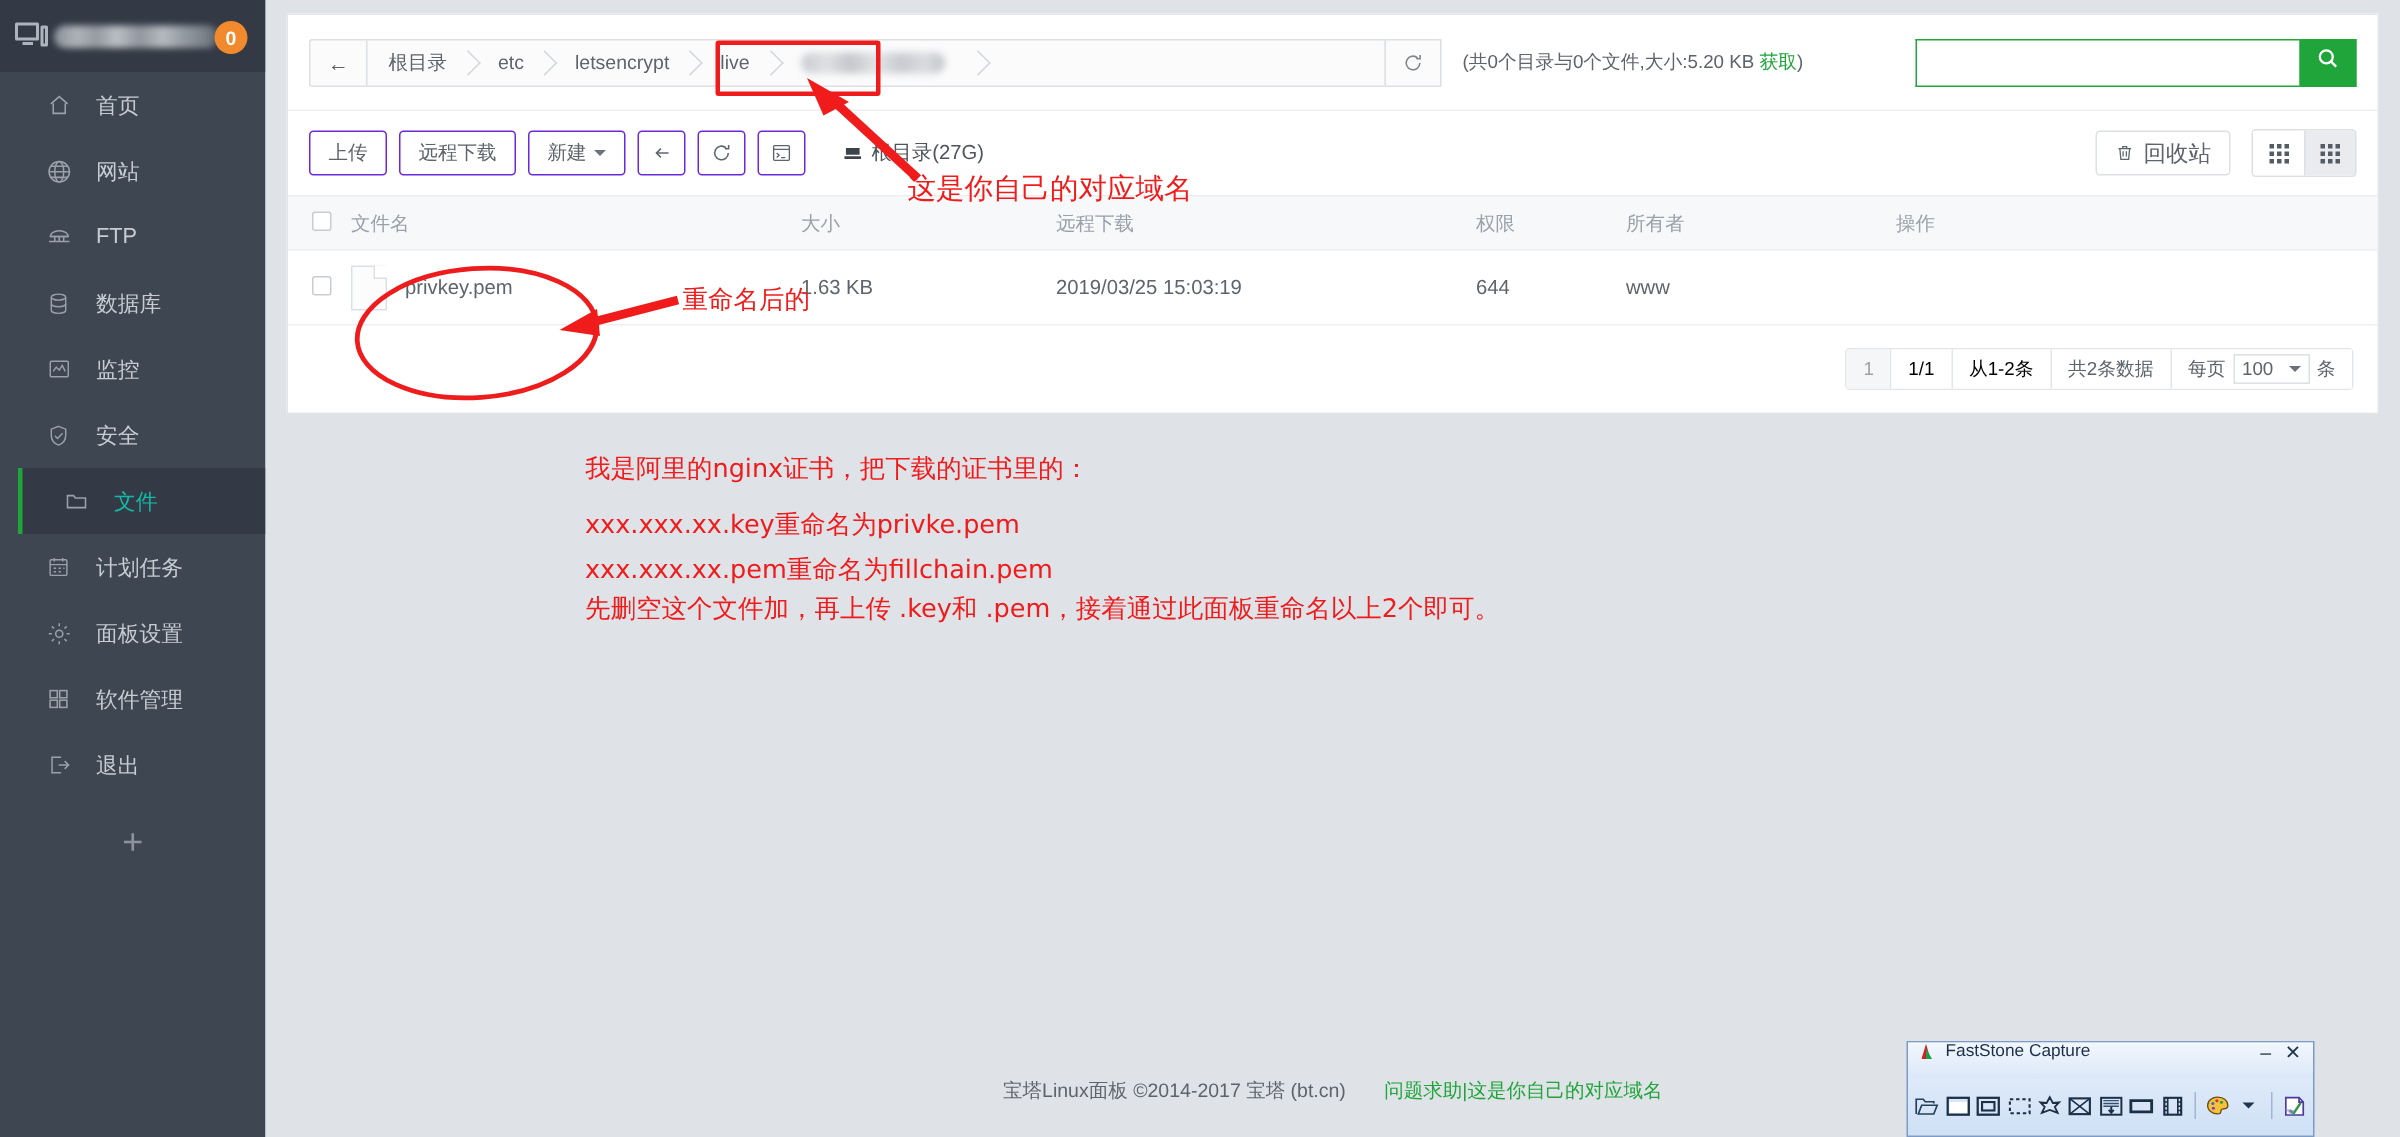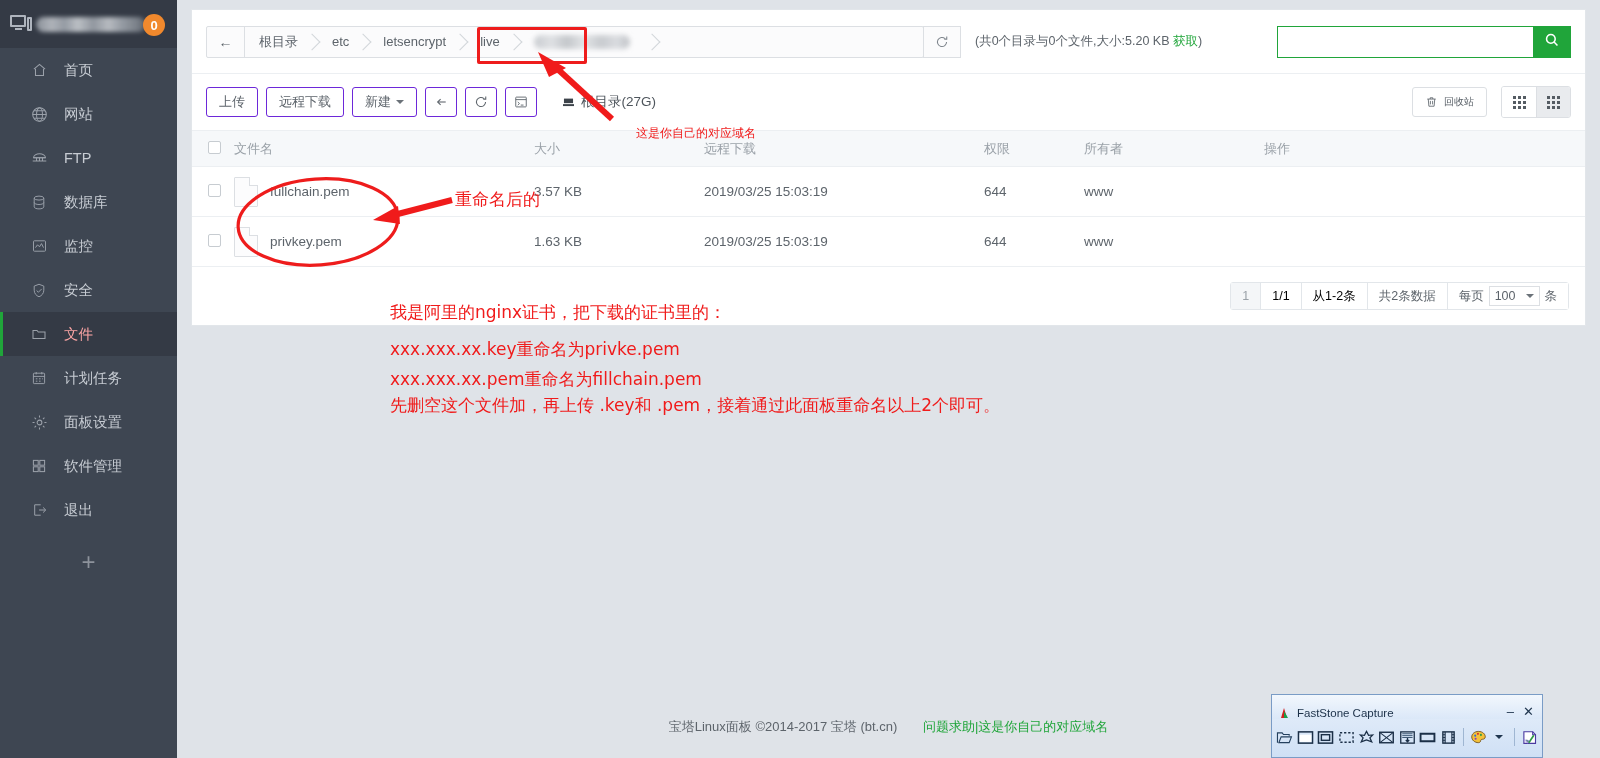--- a/index.html
+++ b/index.html
@@ -55,21 +55,21 @@
     height: 44px; display: flex; align-items: center;
     padding-left: 28px; color: #c7ccd3; font-size: 14.5px;
     cursor: pointer; position: relative;
   }
   .nav-item .ico {
     width: 22px; height: 20px; margin-right: 14px;
     display: flex; align-items: center; justify-content: center;
     color: #9ba1aa;
   }
   .nav-item .ico svg { display: block; }
-  .nav-item.active { background: #343a45; color: #fca5a5; }
+  .nav-item.active { background: #343a45; color: #14b8a6; margin-left: 12px; }
   .nav-item.active::before {
     content: ""; position: absolute; left: 0; top: 0; bottom: 0;
     width: 3px; background: #20a53a;
   }
   .side-plus {
     height: 60px; display: flex; align-items: center; justify-content: center;
     color: #8d939c; font-size: 24px; font-weight: 300; cursor: pointer;
   }
 
   
@@ -165,21 +165,21 @@
   .btn.sq { width: 32px; padding: 0; justify-content: center; }
   .caret { margin-left: 5px; border-top: 4px solid #6b7279; border-left: 4px solid transparent; border-right: 4px solid transparent; }
   .disk-label {
     margin-left: 16px; font-size: 13.5px; color: #4e555c;
     display: flex; align-items: center;
   }
   .disk-ico { margin-right: 5px; display: flex; color: #3c434a; }
   .tb-right { margin-left: auto; display: flex; align-items: center; }
   .btn-recycle {
     height: 30px; padding: 0 12px; border: 1px solid #dcdfe3; background: #fff;
-    border-radius: 3px; font-size: 10px; color: #5d646b; cursor: pointer;
+    border-radius: 3px; font-size: 15px; color: #5d646b; cursor: pointer;
     display: flex; align-items: center; margin-right: 14px;
   }
   .btn-recycle .ti { margin-right: 6px; color: #5d646b; display: flex; }
   .viewgrp { display: flex; border: 1px solid #dcdfe3; border-radius: 3px; overflow: hidden; }
   .viewbtn {
     width: 34px; height: 30px; background: #fff; cursor: pointer;
     display: flex; align-items: center; justify-content: center;
   }
   .viewbtn + .viewbtn { border-left: 1px solid #dcdfe3; }
   .viewbtn.on { background: #e9ebee; }
@@ -249,38 +249,38 @@
     text-align: center; font-size: 13px; color: #5d646b;
   }
   .footer a { color: #20a53a; text-decoration: none; margin-left: 22px; }
 
   
   .anno {
     position: absolute; color: #f01b1b;
     font-family: "DejaVu Sans", "Liberation Sans", sans-serif;
     white-space: nowrap; z-index: 40; pointer-events: none;
   }
-  #anno-domain { left: 636px; top: 113px; font-size: 12px; margin-top: 12px; }
+  #anno-domain { left: 605px; top: 113px; font-size: 19px; }
   #anno-rename { left: 455px; top: 188px; font-size: 17px; }
   #anno-l1 { left: 390px; top: 301px; font-size: 17px; }
   #anno-l2 { left: 390px; top: 338px; font-size: 17px; }
   #anno-l3 { left: 390px; top: 368px; font-size: 17px; }
   #anno-l4 { left: 390px; top: 394px; font-size: 17px; }
   .svg-layer { position: absolute; left: 0; top: 0; width: 1600px; height: 758px; pointer-events: none; z-index: 35; }
 
   
   #fscap {
     position: absolute; left: 1271px; top: 694px;
     width: 272px; height: 64px;
     background: linear-gradient(#e8f0fb,#cfe0f5);
     border: 1px solid #7a9cc6;
     z-index: 60;
   }
   .fs-title {
-    height: 20px; display: flex; align-items: flex-start;
+    height: 20px; display: flex; align-items: flex-end;
     padding: 12px 4px; font-size: 11.5px; color: #1b3048;
     background: linear-gradient(#f2f7fd,#dbe8f8);
   }
   .fs-logo { width: 16px; height: 12px; margin-right: 5px; position: relative; flex: none; }
   .fs-ctl { margin-left: auto; display: flex; align-items: center; gap: 9px; padding-right: 4px; }
   .fs-ctl span { font-size: 13px; color: #20364f; cursor: pointer; line-height: 10px; }
   .fs-tools {
     height: 30px; display: flex; align-items: center; gap: 3px;
     padding: 0 4px; margin-top: 3px;
   }
@@ -551,39 +551,20 @@
           <tr>
             <td class="c-chk">
               <span class="chk"></span>
             </td>
             <td class="c-name">
               <span class="fname">
                 <span class="file-ico">
                     <span class="pg"></span>
                     <span class="fold"></span>
                   </span>
-                <span class="fn-txt">fullchain.pem</span>
-              </span>
-            </td>
-            <td class="c-size">3.57 KB</td>
-            <td class="c-time">2019/03/25 15:03:19</td>
-            <td class="c-perm">644</td>
-            <td class="c-owner">www</td>
-            <td class="c-op"></td>
-          </tr>
-          <tr>
-            <td class="c-chk">
-              <span class="chk"></span>
-            </td>
-            <td class="c-name">
-              <span class="fname">
-                <span class="file-ico">
-                    <span class="pg"></span>
-                    <span class="fold"></span>
-                  </span>
                 <span class="fn-txt">privkey.pem</span>
               </span>
             </td>
             <td class="c-size">1.63 KB</td>
             <td class="c-time">2019/03/25 15:03:19</td>
             <td class="c-perm">644</td>
             <td class="c-owner">www</td>
             <td class="c-op"></td>
           </tr>
         </tbody>

